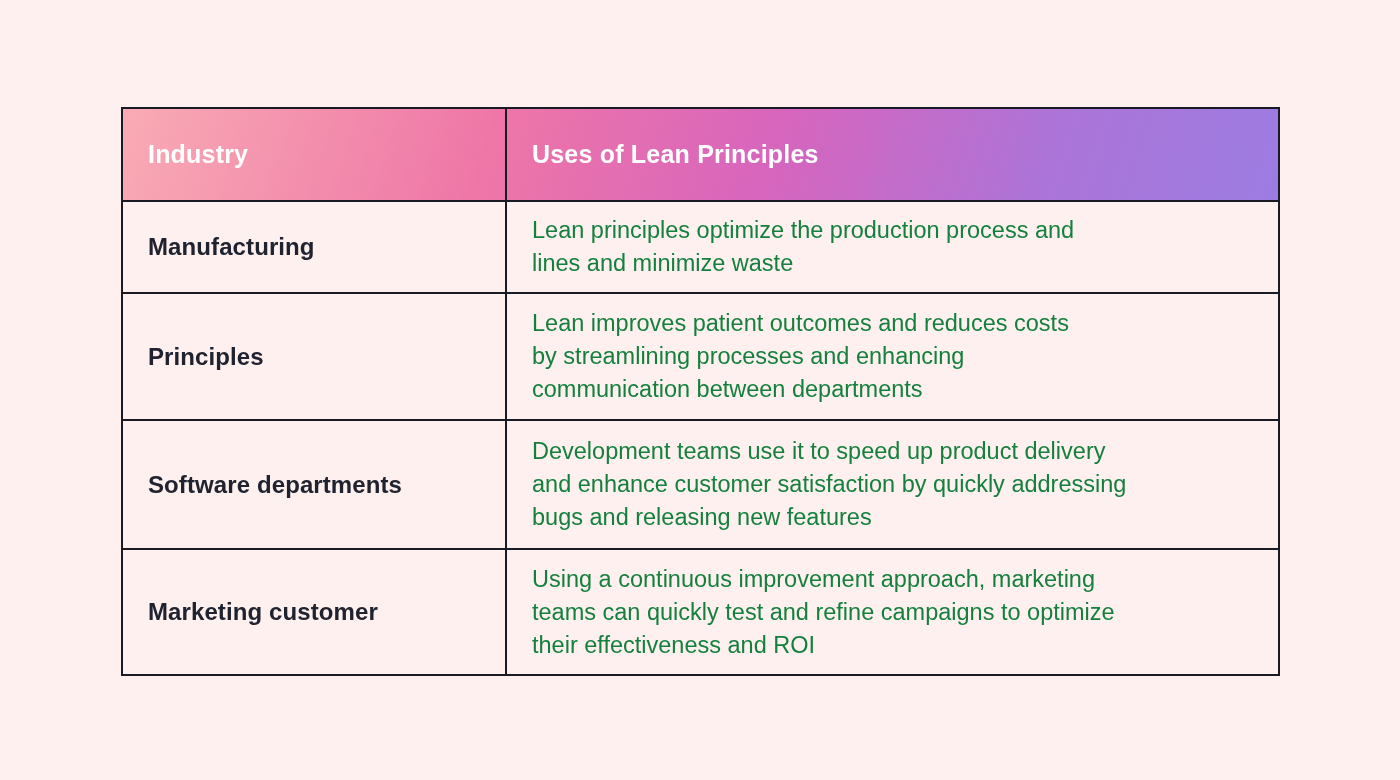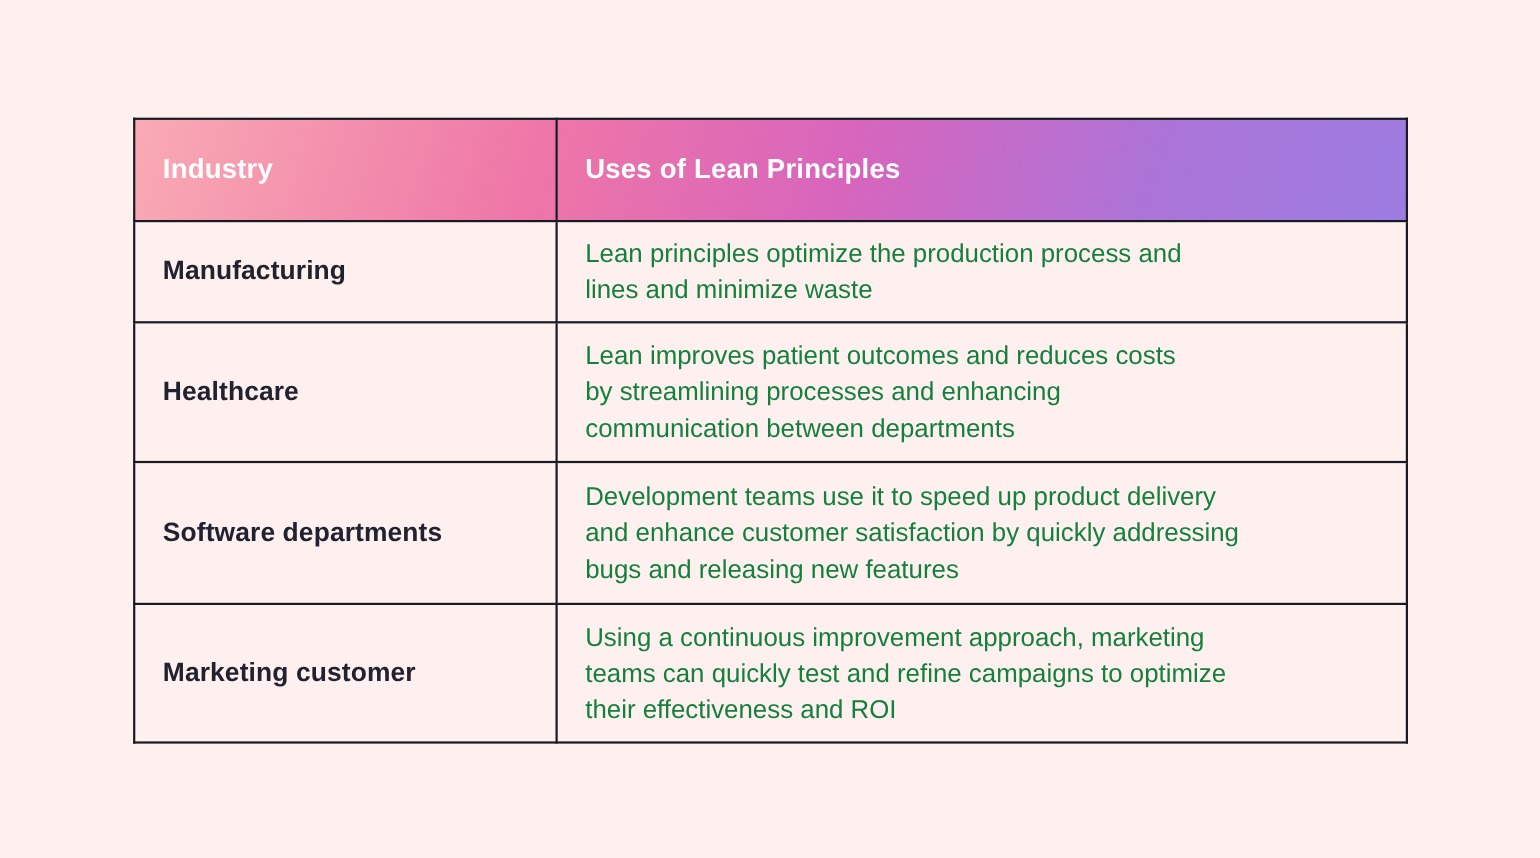--- a/index.html
+++ b/index.html
@@ -92,21 +92,21 @@
         </th>
       </tr>
     </thead>
     <tbody>
       <tr class="row-0">
         <td class="industry-cell">Manufacturing</td>
         <td class="use-cell">Lean principles optimize the production process and
 lines and minimize waste</td>
       </tr>
       <tr class="row-1">
-        <td class="industry-cell">Healthcare</td>
+        <td class="industry-cell">Principles</td>
         <td class="use-cell">Lean improves patient outcomes and reduces costs
 by streamlining processes and enhancing
 communication between departments</td>
       </tr>
       <tr class="row-2">
         <td class="industry-cell">Software departments</td>
         <td class="use-cell">Development teams use it to speed up product delivery
 and enhance customer satisfaction by quickly addressing
 bugs and releasing new features</td>
       </tr>

